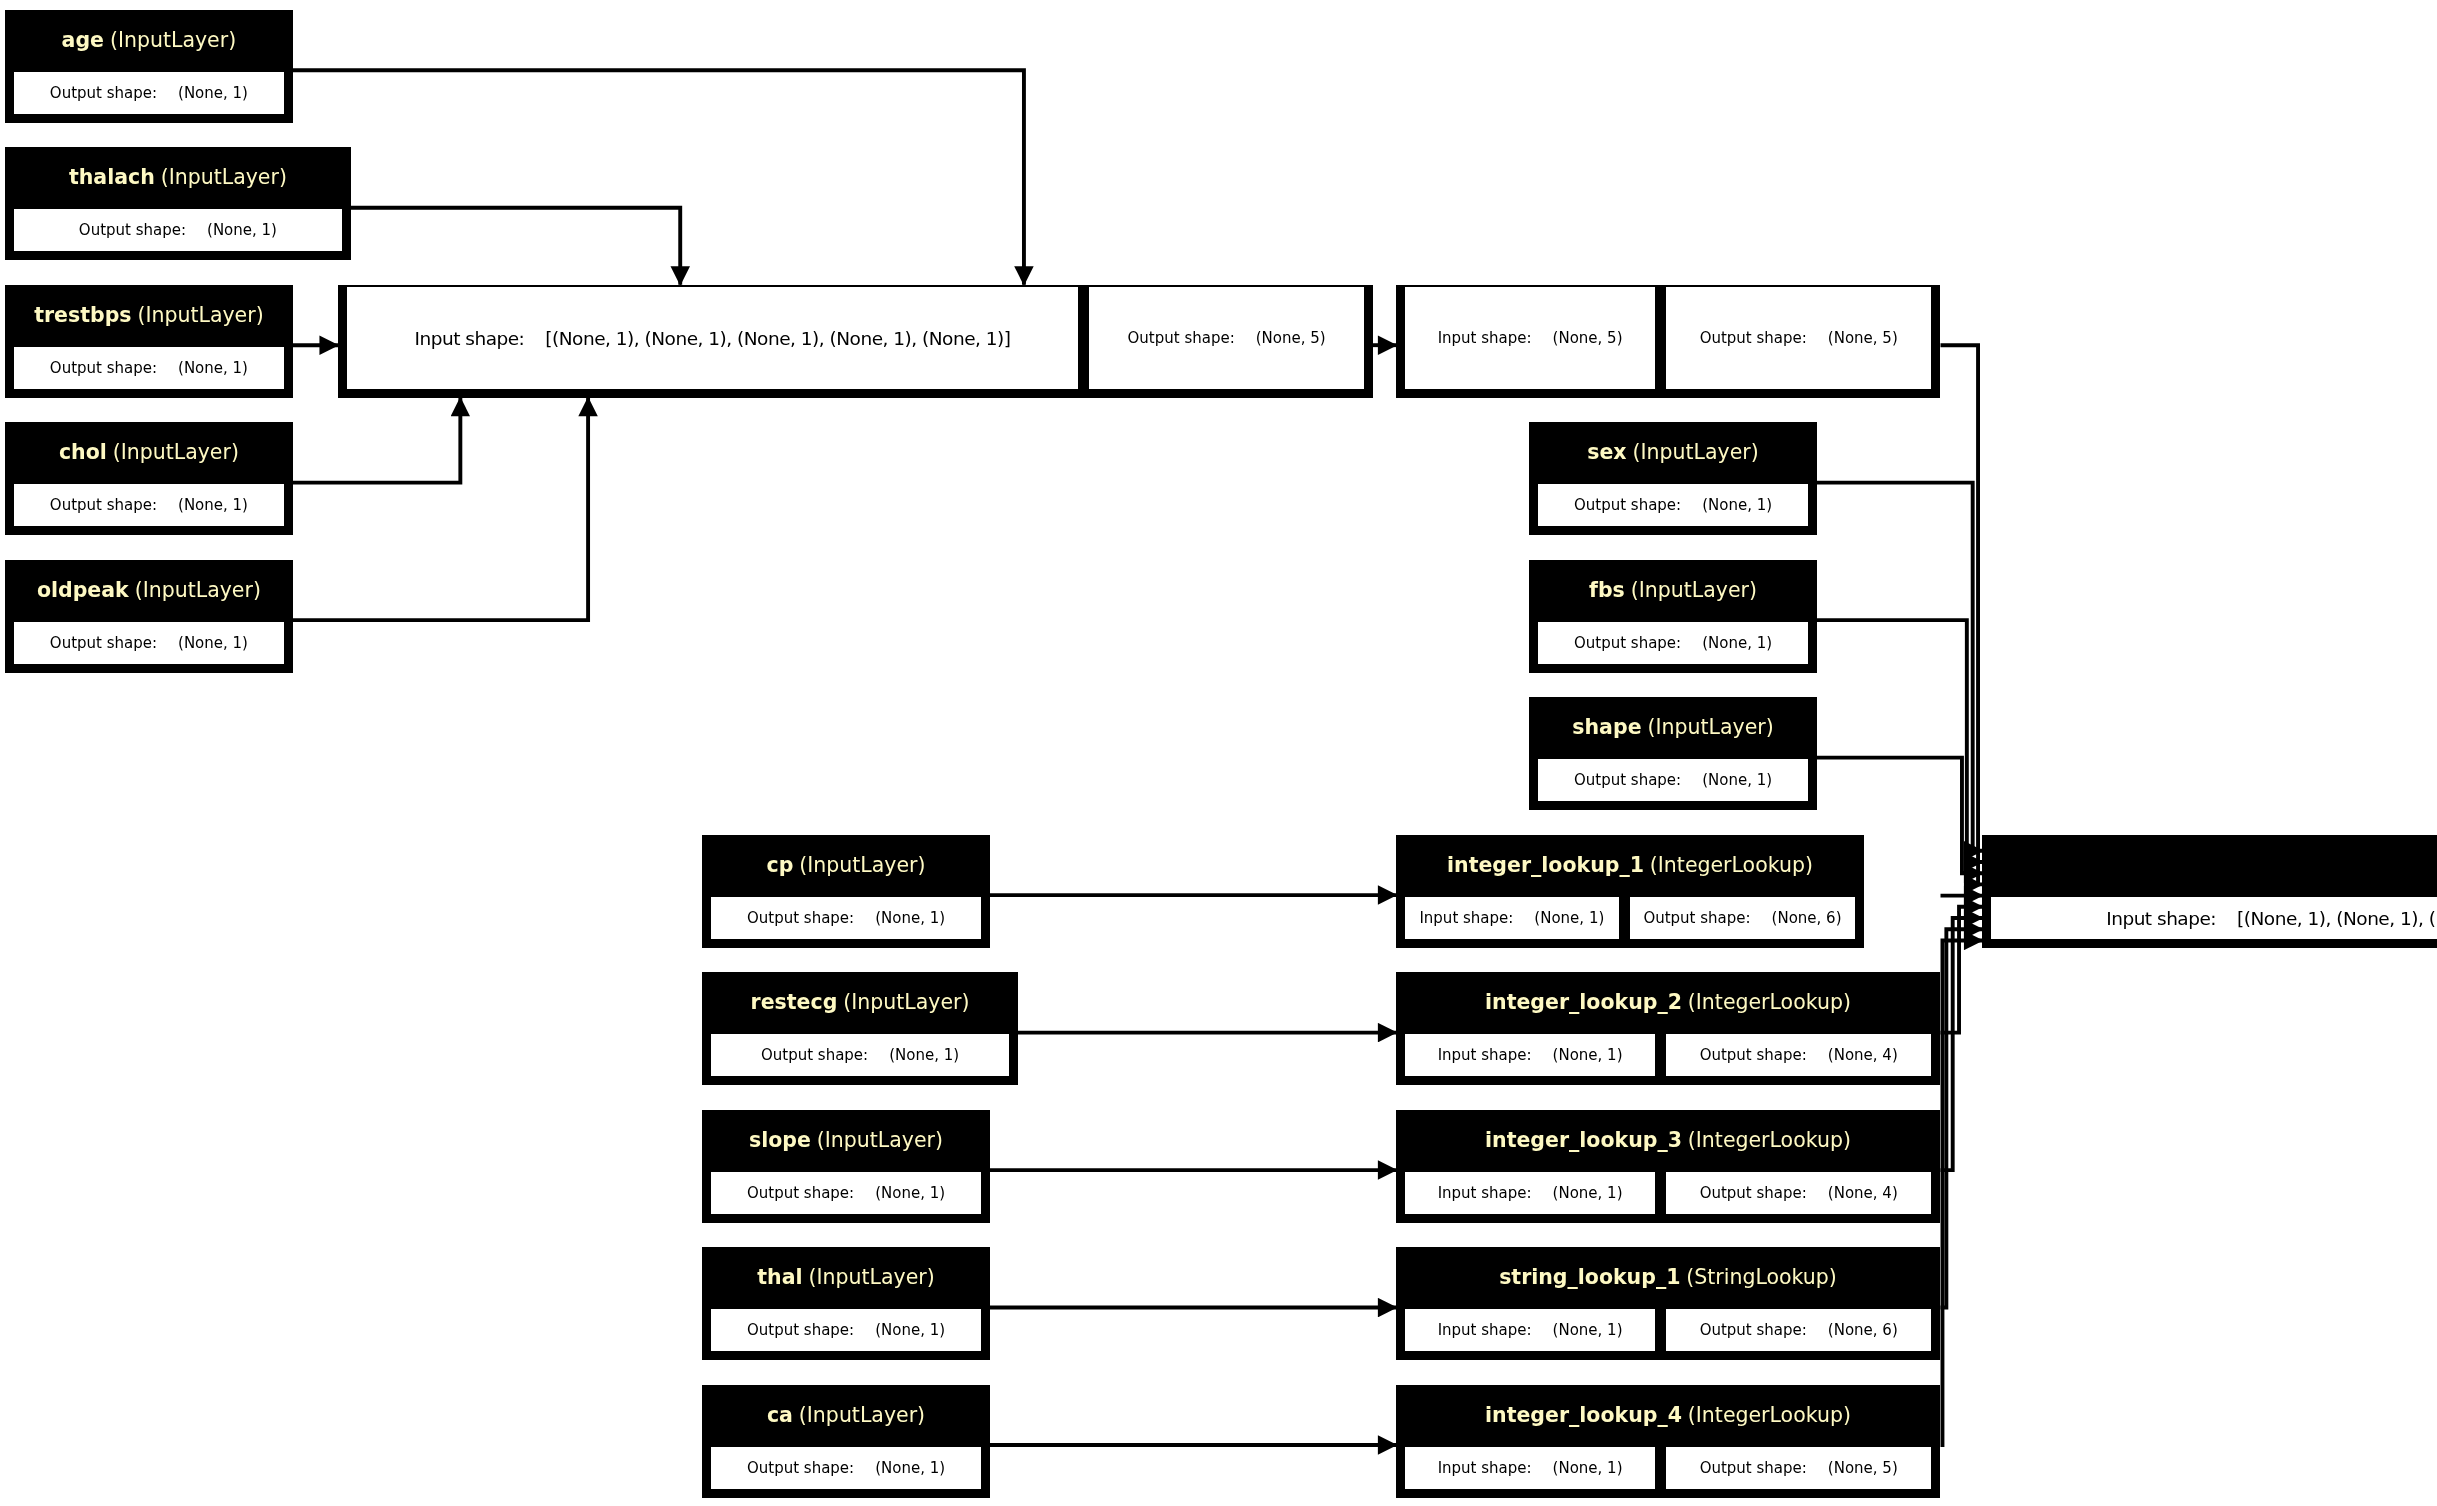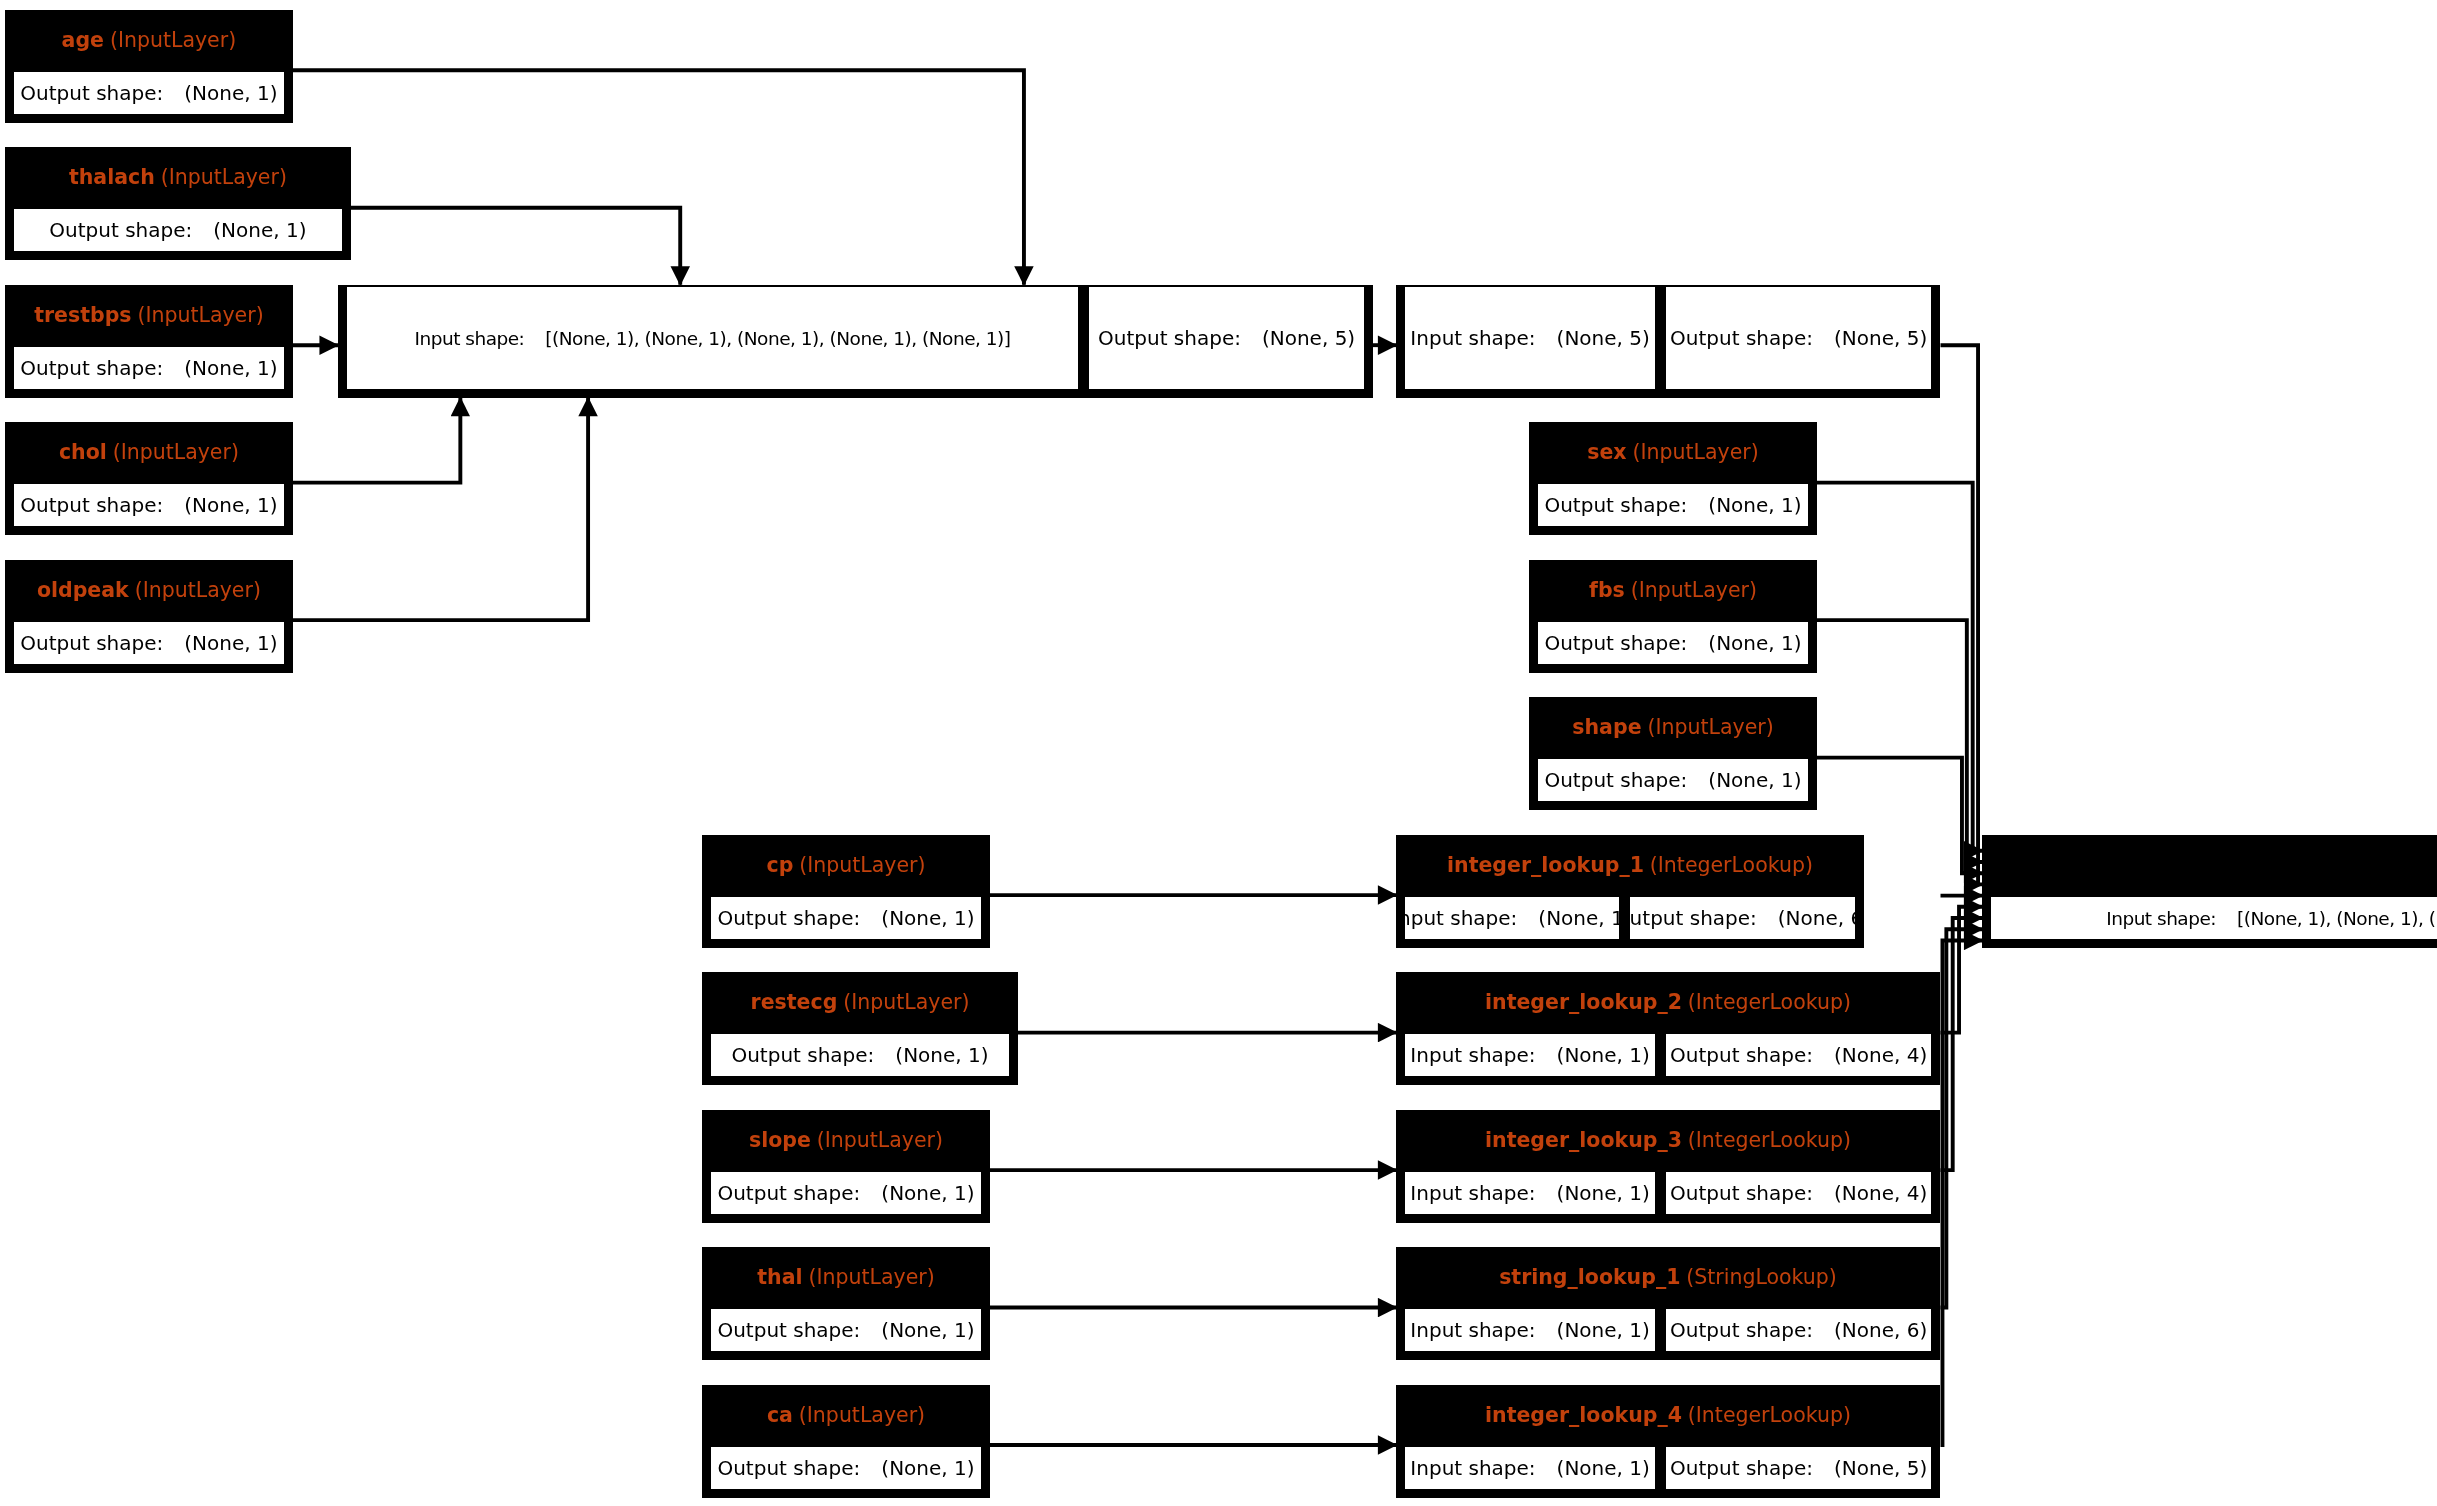--- a/index.html
+++ b/index.html
@@ -35,21 +35,21 @@
     background: #000000;
     display: flex;
     flex-direction: column;
     box-sizing: border-box;
   }
   .hdr {
     height: 60px;
     display: flex;
     align-items: center;
     justify-content: center;
-    color: #c2410c;
+    color: #fef9c3;
     font-size: 20.5px;
     white-space: nowrap;
   }
   .hdr .nm {
     font-weight: bold;
     margin-right: 5.9px;
   }
   .bd {
     flex: 1;
     display: flex;
@@ -58,21 +58,21 @@
     box-sizing: border-box;
   }
   .cell {
     background: #ffffff;
     border: 2.4px solid #000000;
     box-sizing: border-box;
     flex: 1 1 auto;
     display: flex;
     align-items: center;
     justify-content: center;
-    font-size: 20px;
+    font-size: 15px;
     color: #000000;
     white-space: nowrap;
     overflow: hidden;
   }
   .cell .vl {
     font-weight: normal;
     margin-left: 21px;
   }
   .cell.tight {
     font-size: 18.5px;

